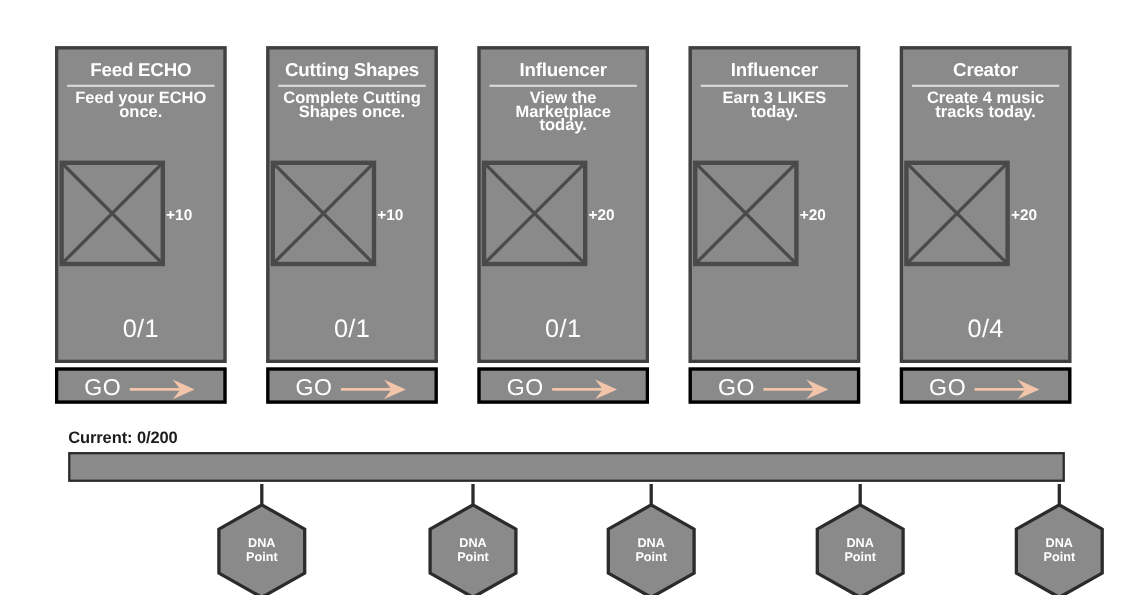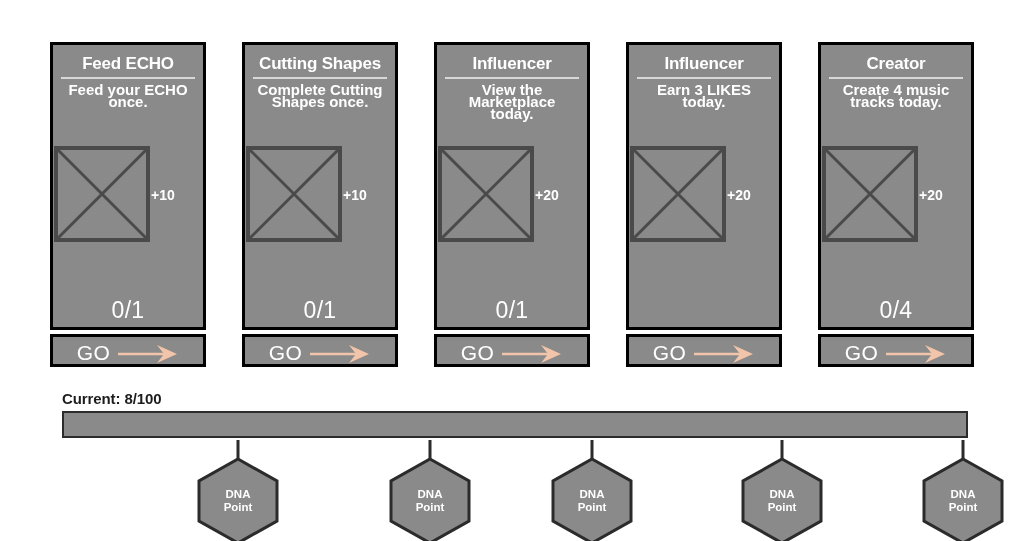--- a/index.html
+++ b/index.html
@@ -35,21 +35,21 @@
     width: 156px;
     height: 325px;
     display: flex;
     flex-direction: column;
   }
 
   .card-body {
     position: relative;
     flex: 1;
     background: #8a8a8a;
-    border: 3px solid #000000;
+    border: 3px solid #404040;
     padding: 9px 8px 0 8px;
     display: flex;
     flex-direction: column;
     align-items: center;
   }
 
   .card-title {
     color: #ffffff;
     font-size: 17px;
     font-weight: bold;
@@ -96,21 +96,21 @@
     font-size: 14px;
     font-weight: bold;
     line-height: 16px;
     margin-top: 1px;
   }
 
   .progress-text {
     position: absolute;
     left: 0;
     right: 0;
-    bottom: 4px;
+    bottom: 16px;
     text-align: center;
     color: #ffffff;
     font-size: 23px;
     font-weight: normal;
     line-height: 26px;
     letter-spacing: 0.3px;
   }
 
   .go-button {
     height: 33px;
@@ -310,21 +310,21 @@
         <svg class="go-arrow" width="62" height="20" viewBox="0 0 62 20">
           <line x1="1" y1="10" x2="52" y2="10" stroke="#f2c4aa" stroke-width="2.4"></line>
           <path d="M40 1 L60 10 L40 19 L47 10 Z" fill="#f2c4aa"></path>
         </svg>
       </div>
     </div>
 
   </div>
 
   <div id="track-section">
-    <div id="current-label">Current: 8/100</div>
+    <div id="current-label">Current: 0/200</div>
     <div id="track-bar"></div>
   </div>
 
   <svg id="nodes-layer" viewBox="0 0 1024 541">
     <line x1="238" y1="440" x2="238" y2="459" stroke="#2b2b2b" stroke-width="3"></line>
     <line x1="430" y1="440" x2="430" y2="459" stroke="#2b2b2b" stroke-width="3"></line>
     <line x1="592" y1="440" x2="592" y2="459" stroke="#2b2b2b" stroke-width="3"></line>
     <line x1="782" y1="440" x2="782" y2="459" stroke="#2b2b2b" stroke-width="3"></line>
     <line x1="963" y1="440" x2="963" y2="459" stroke="#2b2b2b" stroke-width="3"></line>
 

